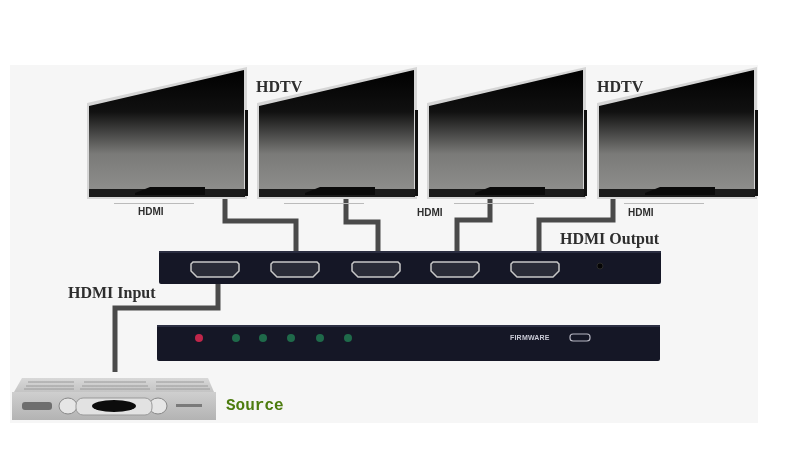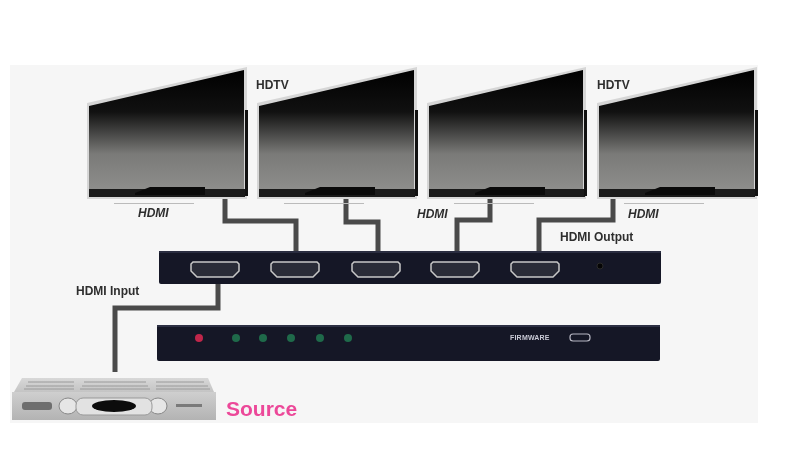--- a/index.html
+++ b/index.html
@@ -1,23 +1,23 @@
 <!DOCTYPE html>
 <html><head>
   <meta charset="utf-8">
   <style>
     html, body { margin: 0; padding: 0; background: #ffffff; }
     body { width: 800px; height: 468px; position: relative; overflow: hidden;
            font-family: "Liberation Sans", sans-serif; }
     .panel { position: absolute; left: 10px; top: 65px; width: 748px; height: 358px; background: #f6f6f6; }
     .layer { position: absolute; left: 0; top: 0; width: 800px; height: 468px; }
     .lbl { position: absolute; font-weight: bold; color: #2e2e2e; white-space: nowrap; }
-    .lbl.small { font-size: 12px; font-style: italic; }
-    .lbl.mid { font-size: 12px; }
-    .lbl.big { font-size: 21px; color: #ec4899; }
+    .lbl.small { font-size: 10px; }
+    .lbl.mid { font-size: 16px; font-family: Liberation Serif, serif; }
+    .lbl.big { font-size: 16px; color: #4d7c0f; font-family: Liberation Mono, monospace; }
     .fw { position: absolute; left: 510px; top: 334px; font-size: 7px; color: #c9cad6; font-weight: bold; letter-spacing: 0.2px; }
   </style>
 </head>
 <body>
 
 <div class="panel"></div>
 
 <svg class="layer" viewBox="0 0 800 468" xmlns="http://www.w3.org/2000/svg">
   <defs>
     <linearGradient id="scr" x1="0" y1="0" x2="0" y2="1">
@@ -132,15 +132,15 @@
     <rect x="176" y="404" width="26" height="3" fill="#7a7a7a"></rect>
   </g>
 </svg>
 
 <span class="lbl mid" style="left:256px; top:78px;">HDTV</span>
 <span class="lbl mid" style="left:597px; top:78px;">HDTV</span>
 <span class="lbl small" style="left:138px; top:206px;">HDMI</span>
 <span class="lbl small" style="left:417px; top:207px;">HDMI</span>
 <span class="lbl small" style="left:628px; top:207px;">HDMI</span>
 <span class="lbl mid" style="left:560px; top:230px;">HDMI Output</span>
-<span class="lbl mid" style="left:76px; top:284px;">HDMI Input</span>
+<span class="lbl mid" style="left:68px; top:284px;">HDMI Input</span>
 <span class="lbl big" style="left:226px; top:397px;">Source</span>
 <span class="fw">FIRMWARE</span>
 
 </body></html>

